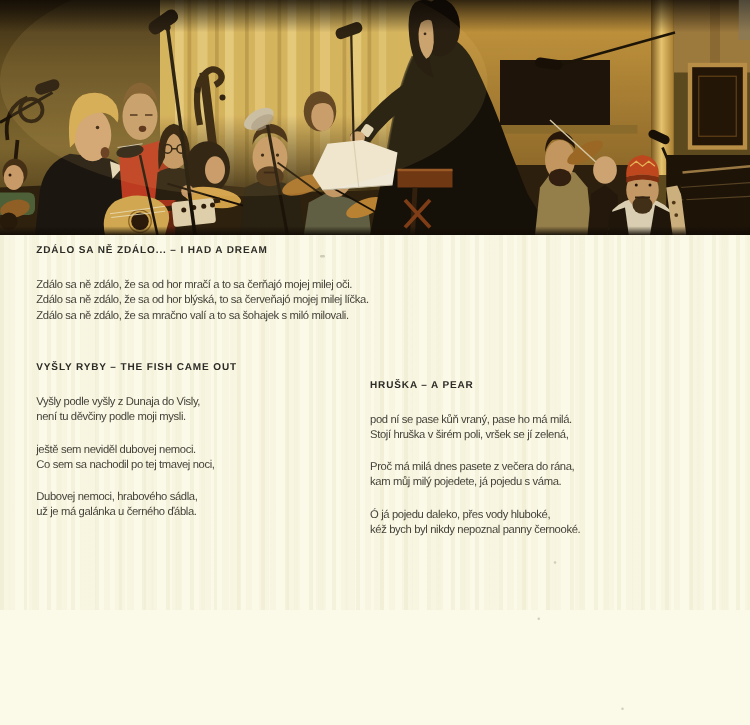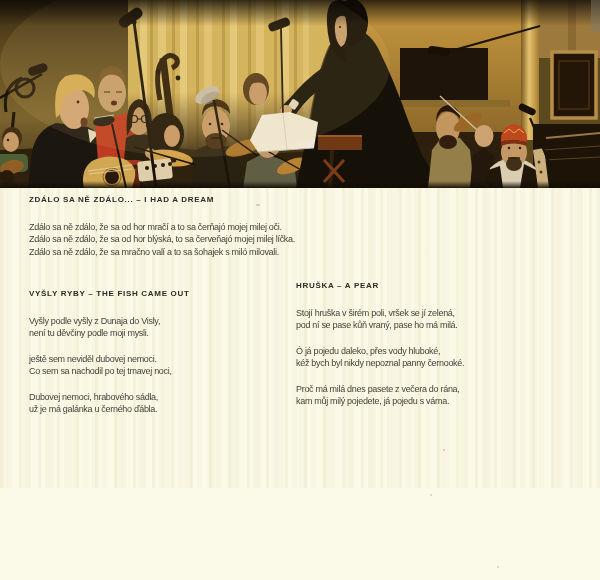--- a/index.html
+++ b/index.html
@@ -16,21 +16,21 @@
       repeating-linear-gradient(90deg, rgba(236,232,204,0.22) 0px 8px, rgba(252,250,236,0) 8px 23px);
   }
   .photo{
     position:absolute;left:0;top:0;width:600px;height:188px;overflow:hidden;
     background:#58471f;
   }
   .photo svg{display:block;}
   section.lyrics{position:absolute;}
   .sec1{left:29px;top:195px;width:340px;}
   .sec2{left:29px;top:289px;width:260px;}
-  .sec3{left:296px;top:281px;width:290px;}
+  .sec3{left:296px;top:303px;width:290px;}
   .song-title{
     margin:0;padding:0;
     font-size:8px;line-height:10px;font-weight:bold;
     letter-spacing:0.7px;color:#2c2b26;white-space:nowrap;
   }
   .stanza{
     margin:0 0 13px 0;padding:0;
     font-size:9px;line-height:12.4px;letter-spacing:-0.3px;
     color:#45433a;
   }
@@ -321,30 +321,30 @@
     </p>
     <p class="stanza">
       <span class="line">Dubovej nemoci, hrabového sádla,</span>
       <span class="line">už je má galánka u černého ďábla.</span>
     </p>
   </section>
 
   <section class="lyrics sec3">
     <h2 class="song-title">HRUŠKA – A PEAR</h2>
     <p class="stanza">
+      <span class="line">pod ní se pase kůň vraný, pase ho má milá.</span>
       <span class="line">Stojí hruška v širém poli, vršek se jí zelená,</span>
-      <span class="line">pod ní se pase kůň vraný, pase ho má milá.</span>
+    </p>
+    <p class="stanza">
+      <span class="line">Proč má milá dnes pasete z večera do rána,</span>
+      <span class="line">kam můj milý pojedete, já pojedu s váma.</span>
     </p>
     <p class="stanza">
       <span class="line">Ó já pojedu daleko, přes vody hluboké,</span>
       <span class="line">kéž bych byl nikdy nepoznal panny černooké.</span>
-    </p>
-    <p class="stanza">
-      <span class="line">Proč má milá dnes pasete z večera do rána,</span>
-      <span class="line">kam můj milý pojedete, já pojedu s váma.</span>
     </p>
   </section>
 
   <div class="speck s1"></div>
   <div class="speck s2"></div>
   <div class="speck s3"></div>
   <div class="speck s4"></div>
 </div>
 
 </body></html>

